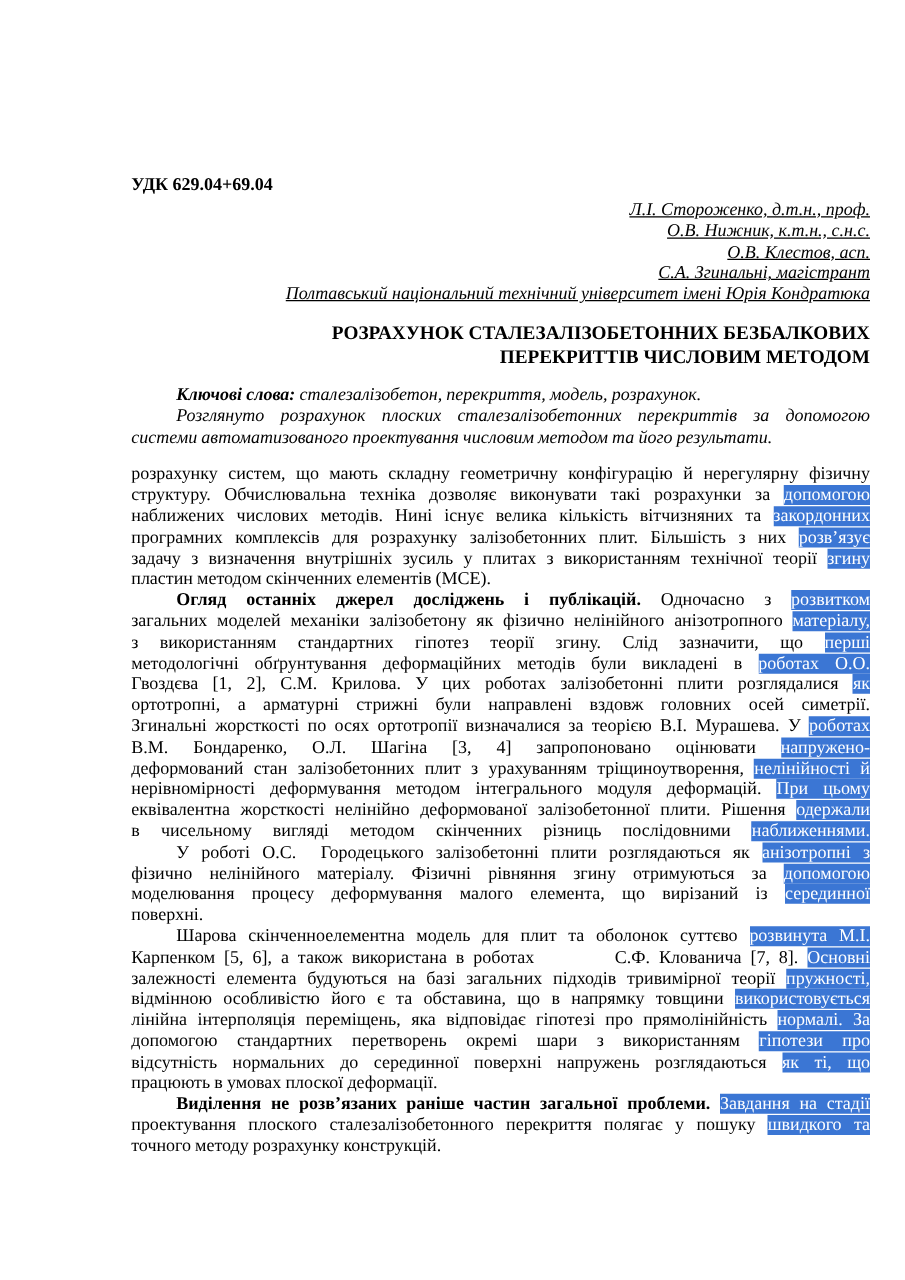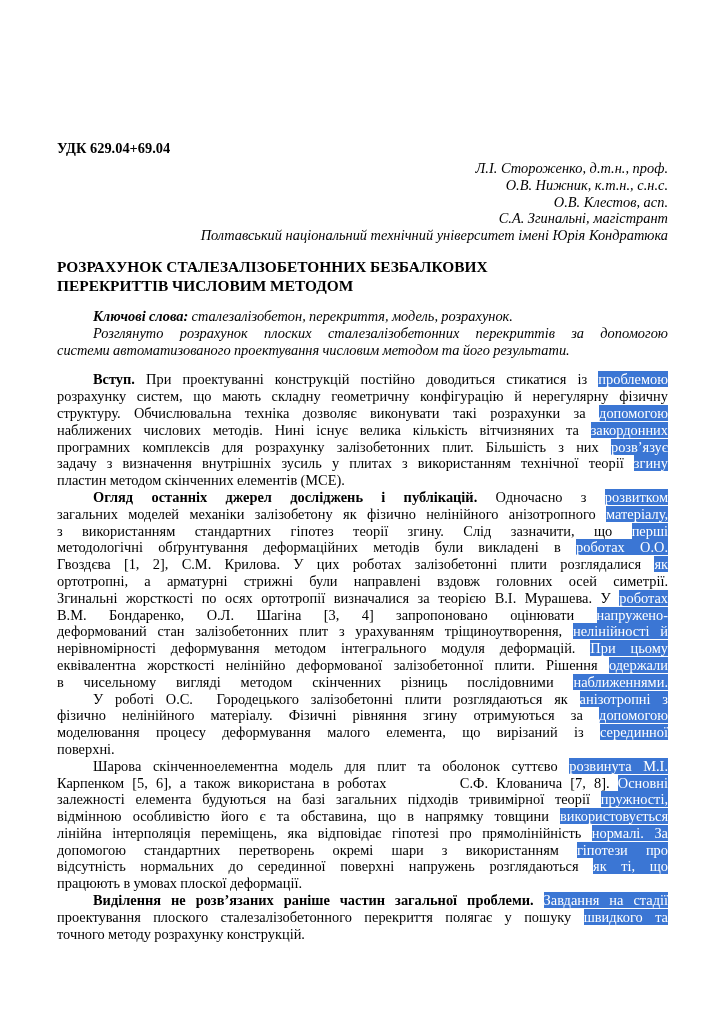--- a/index.html
+++ b/index.html
@@ -4,25 +4,25 @@
 <style>
   html, body { margin: 0; padding: 0; }
   body {
     width: 724px; height: 1024px;
     background: #ffffff;
     color: #000000;
     font-family: "Liberation Serif", "DejaVu Serif", serif;
     font-size: 14.4px;
     overflow: hidden;
   }
-  .page { padding: 140px 56px 0 57px; }
+  .page { padding: 140px 28px 0 57px; margin-left: 48px; }
   .udc { font-weight: bold; line-height: 17px; }
   .authors { margin-top: 3px; text-align: right; font-style: italic; }
-  .authors > div { line-height: 16.8px; }
-  .title { margin-top: 13px; text-align: left; font-weight: bold; font-size: 15.4px; }
+  .authors > div { line-height: 16.8px; text-decoration: underline; }
+  .title { margin-top: 13px; text-align: right; font-weight: bold; font-size: 15.4px; }
   .title > div { line-height: 19px; }
   .abstract { margin-top: 13px; }
   .body-text { margin-top: 13px; }
   .para { margin: 0; }
   .line {
     line-height: 16.8px;
     text-align: justify;
     text-align-last: justify;
     word-spacing: -0.3px;
   }
@@ -57,21 +57,20 @@
         <div class="line last indent"><span class="b i">Ключові слова:</span><span class="i"> сталезалізобетон, перекриття, модель, розрахунок.</span></div>
       </div>
       <div class="para">
         <div class="line indent"><span class="i">Розглянуто розрахунок плоских сталезалізобетонних перекриттів за допомогою</span></div>
         <div class="line last"><span class="i">системи автоматизованого проектування числовим методом та його результати.</span></div>
       </div>
     </div>
 
   <div class="body-text">
       <div class="para">
-        <div class="line indent"><span class="b">Вступ.</span><span> При проектуванні конструкцій постійно доводиться стикатися із </span><span class="h">проблемою</span></div>
         <div class="line"><span>розрахунку систем, що мають складну геометричну конфігурацію й нерегулярну фізичну</span></div>
         <div class="line"><span>структуру. Обчислювальна техніка дозволяє виконувати такі розрахунки за </span><span class="h">допомогою</span></div>
         <div class="line"><span>наближених числових методів. Нині існує велика кількість вітчизняних та </span><span class="h">закордонних</span></div>
         <div class="line"><span>програмних комплексів для розрахунку залізобетонних плит. Більшість з них </span><span class="h">розв’язує</span></div>
         <div class="line"><span>задачу з визначення внутрішніх зусиль у плитах з використанням технічної теорії </span><span class="h">згину</span></div>
         <div class="line last"><span>пластин методом скінченних елементів (МСЕ).</span></div>
       </div>
       <div class="para">
         <div class="line indent"><span class="b">Огляд останніх джерел досліджень і публікацій.</span><span> Одночасно з </span><span class="h">розвитком</span></div>
         <div class="line"><span>загальних моделей механіки залізобетону як фізично нелінійного анізотропного </span><span class="h">матеріалу,</span></div>

